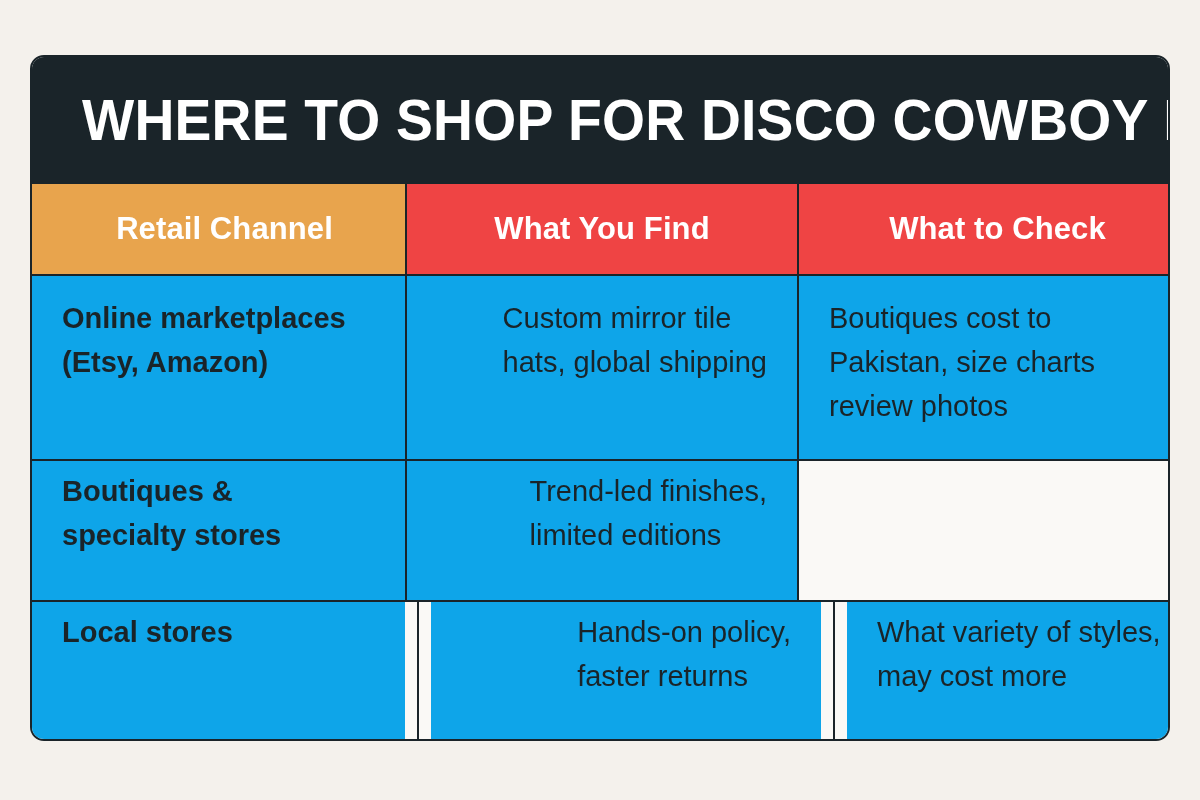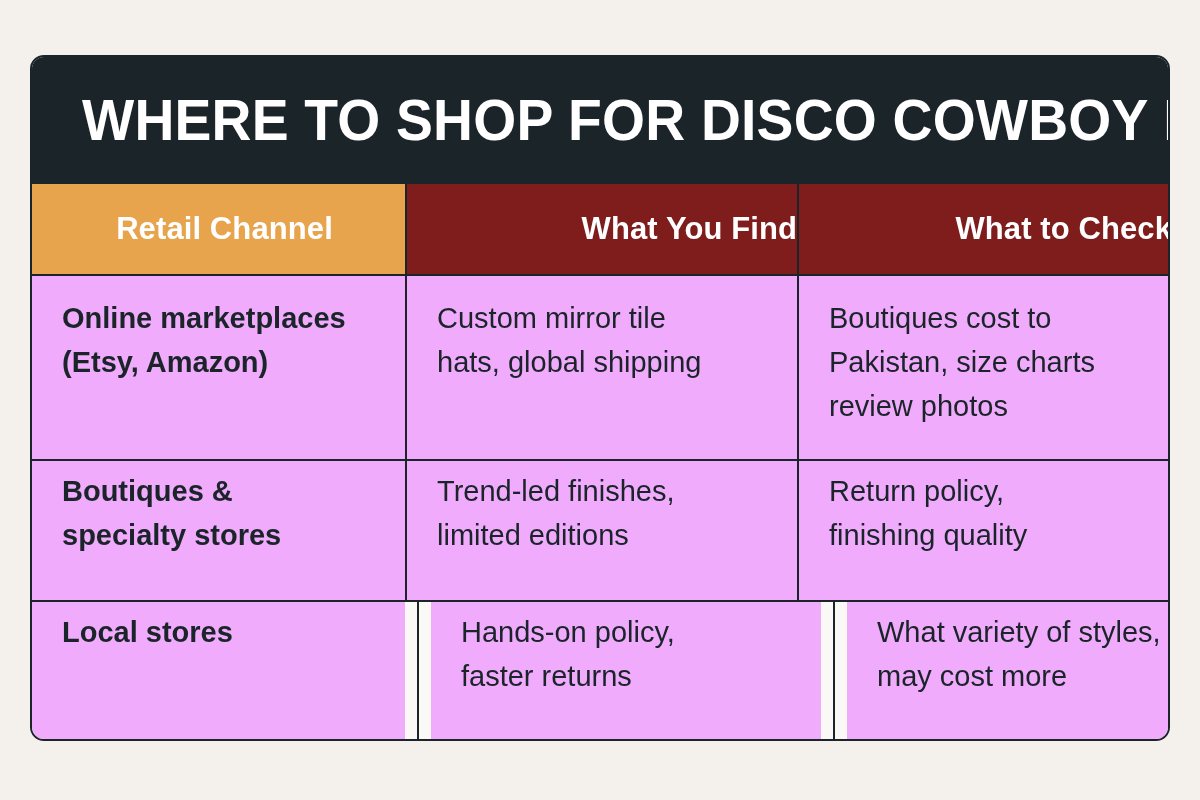--- a/index.html
+++ b/index.html
@@ -62,60 +62,60 @@
   .header-row {
     height: 90px;
     border-bottom: 2px solid #1a2429;
   }
   .cell {
     box-sizing: border-box;
     display: flex;
     align-items: center;
   }
   .col-1 { width: 373px; flex: 0 0 373px; padding-left: 12px; }
-  .col-2 { width: 390px; flex: 0 0 390px; }
+  .col-2 { width: 390px; flex: 0 0 390px; justify-content: flex-end; }
   .col-3 { width: 373px; flex: 0 0 373px; padding-left: 24px; }
 
   .divider-v {
     flex: 0 0 2px;
     width: 2px;
     background: #1a2429;
     align-self: stretch;
   }
 
   
   .hcell {
     justify-content: center;
     color: #ffffff;
     font-family: "Liberation Sans Narrow", "Liberation Sans", sans-serif;
     font-size: 31px;
     font-weight: bold;
     letter-spacing: 0.1px;
   }
   .hcell-accent { background: #e8a44d; }
-  .hcell-dark { background: #7f1d1d; justify-content: flex-end; }
+  .hcell-dark { background: #ef4444; }
 
   
   .body-row {
     border-bottom: 2px solid #1a2429;
   }
   .body-row.last { border-bottom: none; gap: 12px; }
 
   .row-1 { height: 183px; }
   .row-2 { height: 139px; }
   .row-3 { height: 139px; }
 
   .bcell {
     align-items: flex-start;
     padding: 20px 30px 0 30px;
     color: #1a2429;
     font-family: "Liberation Sans Narrow", "Liberation Sans", sans-serif;
     font-size: 29px;
     line-height: 1.52;
-    background: #f0abfc;
+    background: #0ea5e9;
   }
   .bcell.pad-center {
     padding-top: 8px;
   }
   .bcell-first {
     font-weight: bold;
   }
   .bcell-body {
     font-weight: normal;
   }
@@ -171,24 +171,20 @@
       <div class="cell col-1 bcell bcell-first pad-center">
         <span class="cell-text">Boutiques &amp;
 specialty stores</span>
       </div>
       <div class="divider-v"></div>
       <div class="cell col-2 bcell bcell-body pad-center">
         <span class="cell-text">Trend-led finishes,
 limited editions</span>
       </div>
       <div class="divider-v"></div>
-      <div class="cell col-3 bcell bcell-body pad-center">
-        <span class="cell-text">Return policy,
-finishing quality</span>
-      </div>
     </div>
 
     <div class="row body-row row-3 last">
       <div class="cell col-1 bcell bcell-first pad-center">
         <span class="cell-text">Local stores</span>
       </div>
       <div class="divider-v"></div>
       <div class="cell col-2 bcell bcell-body pad-center">
         <span class="cell-text">Hands-on policy,
 faster returns</span>

